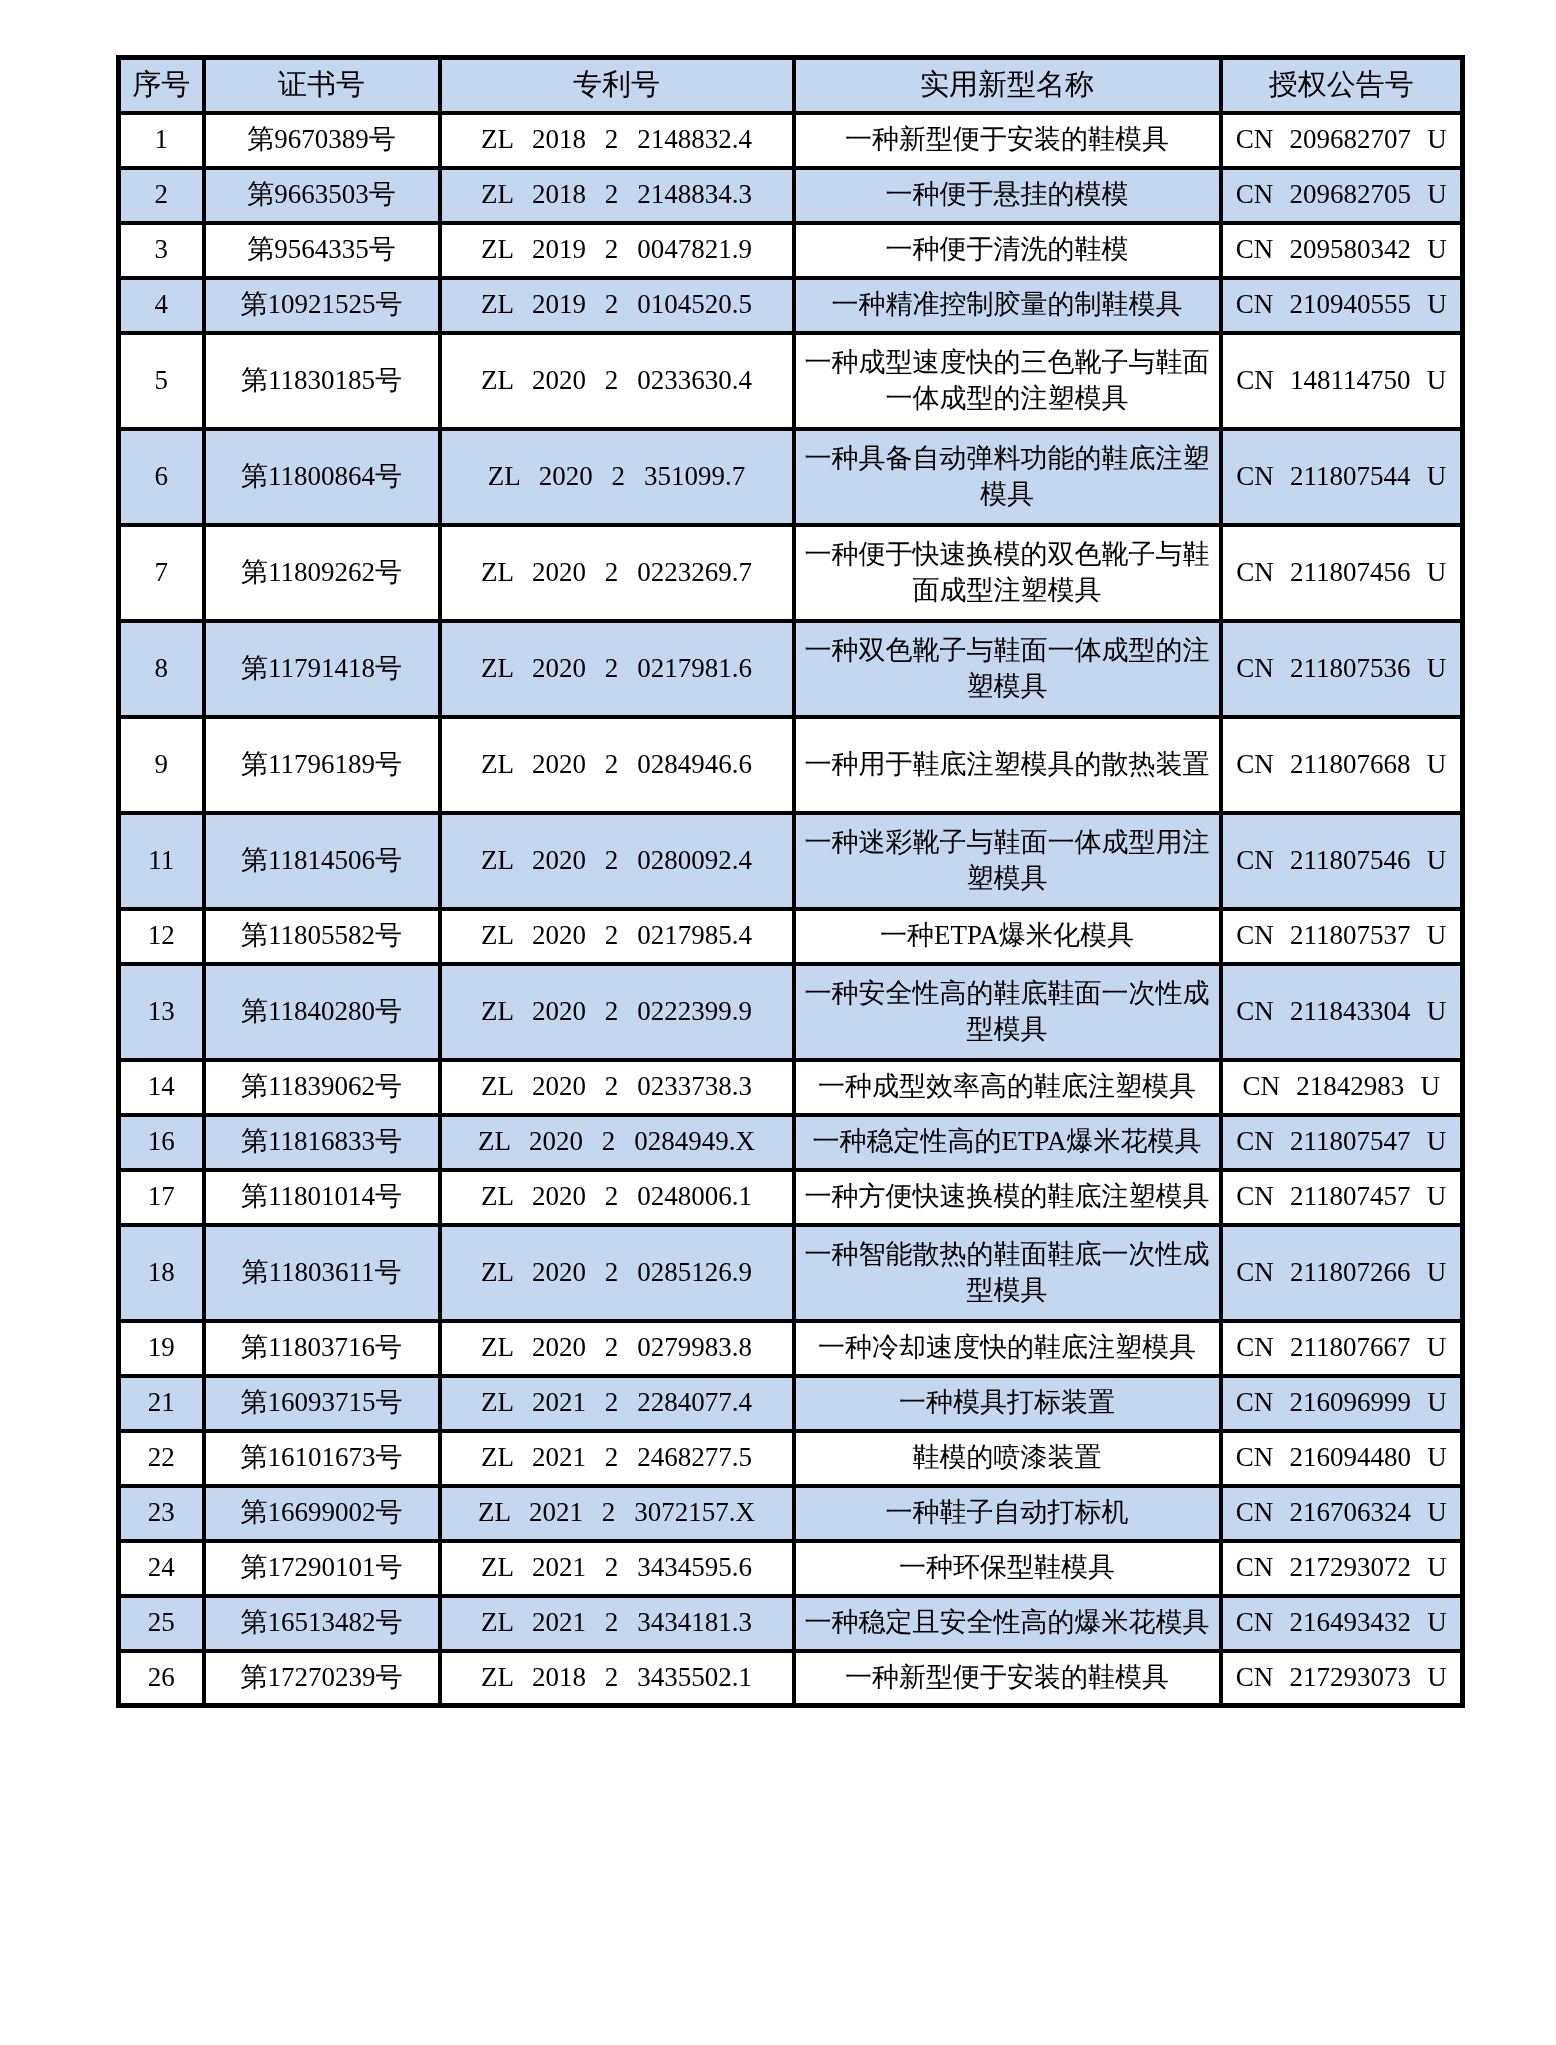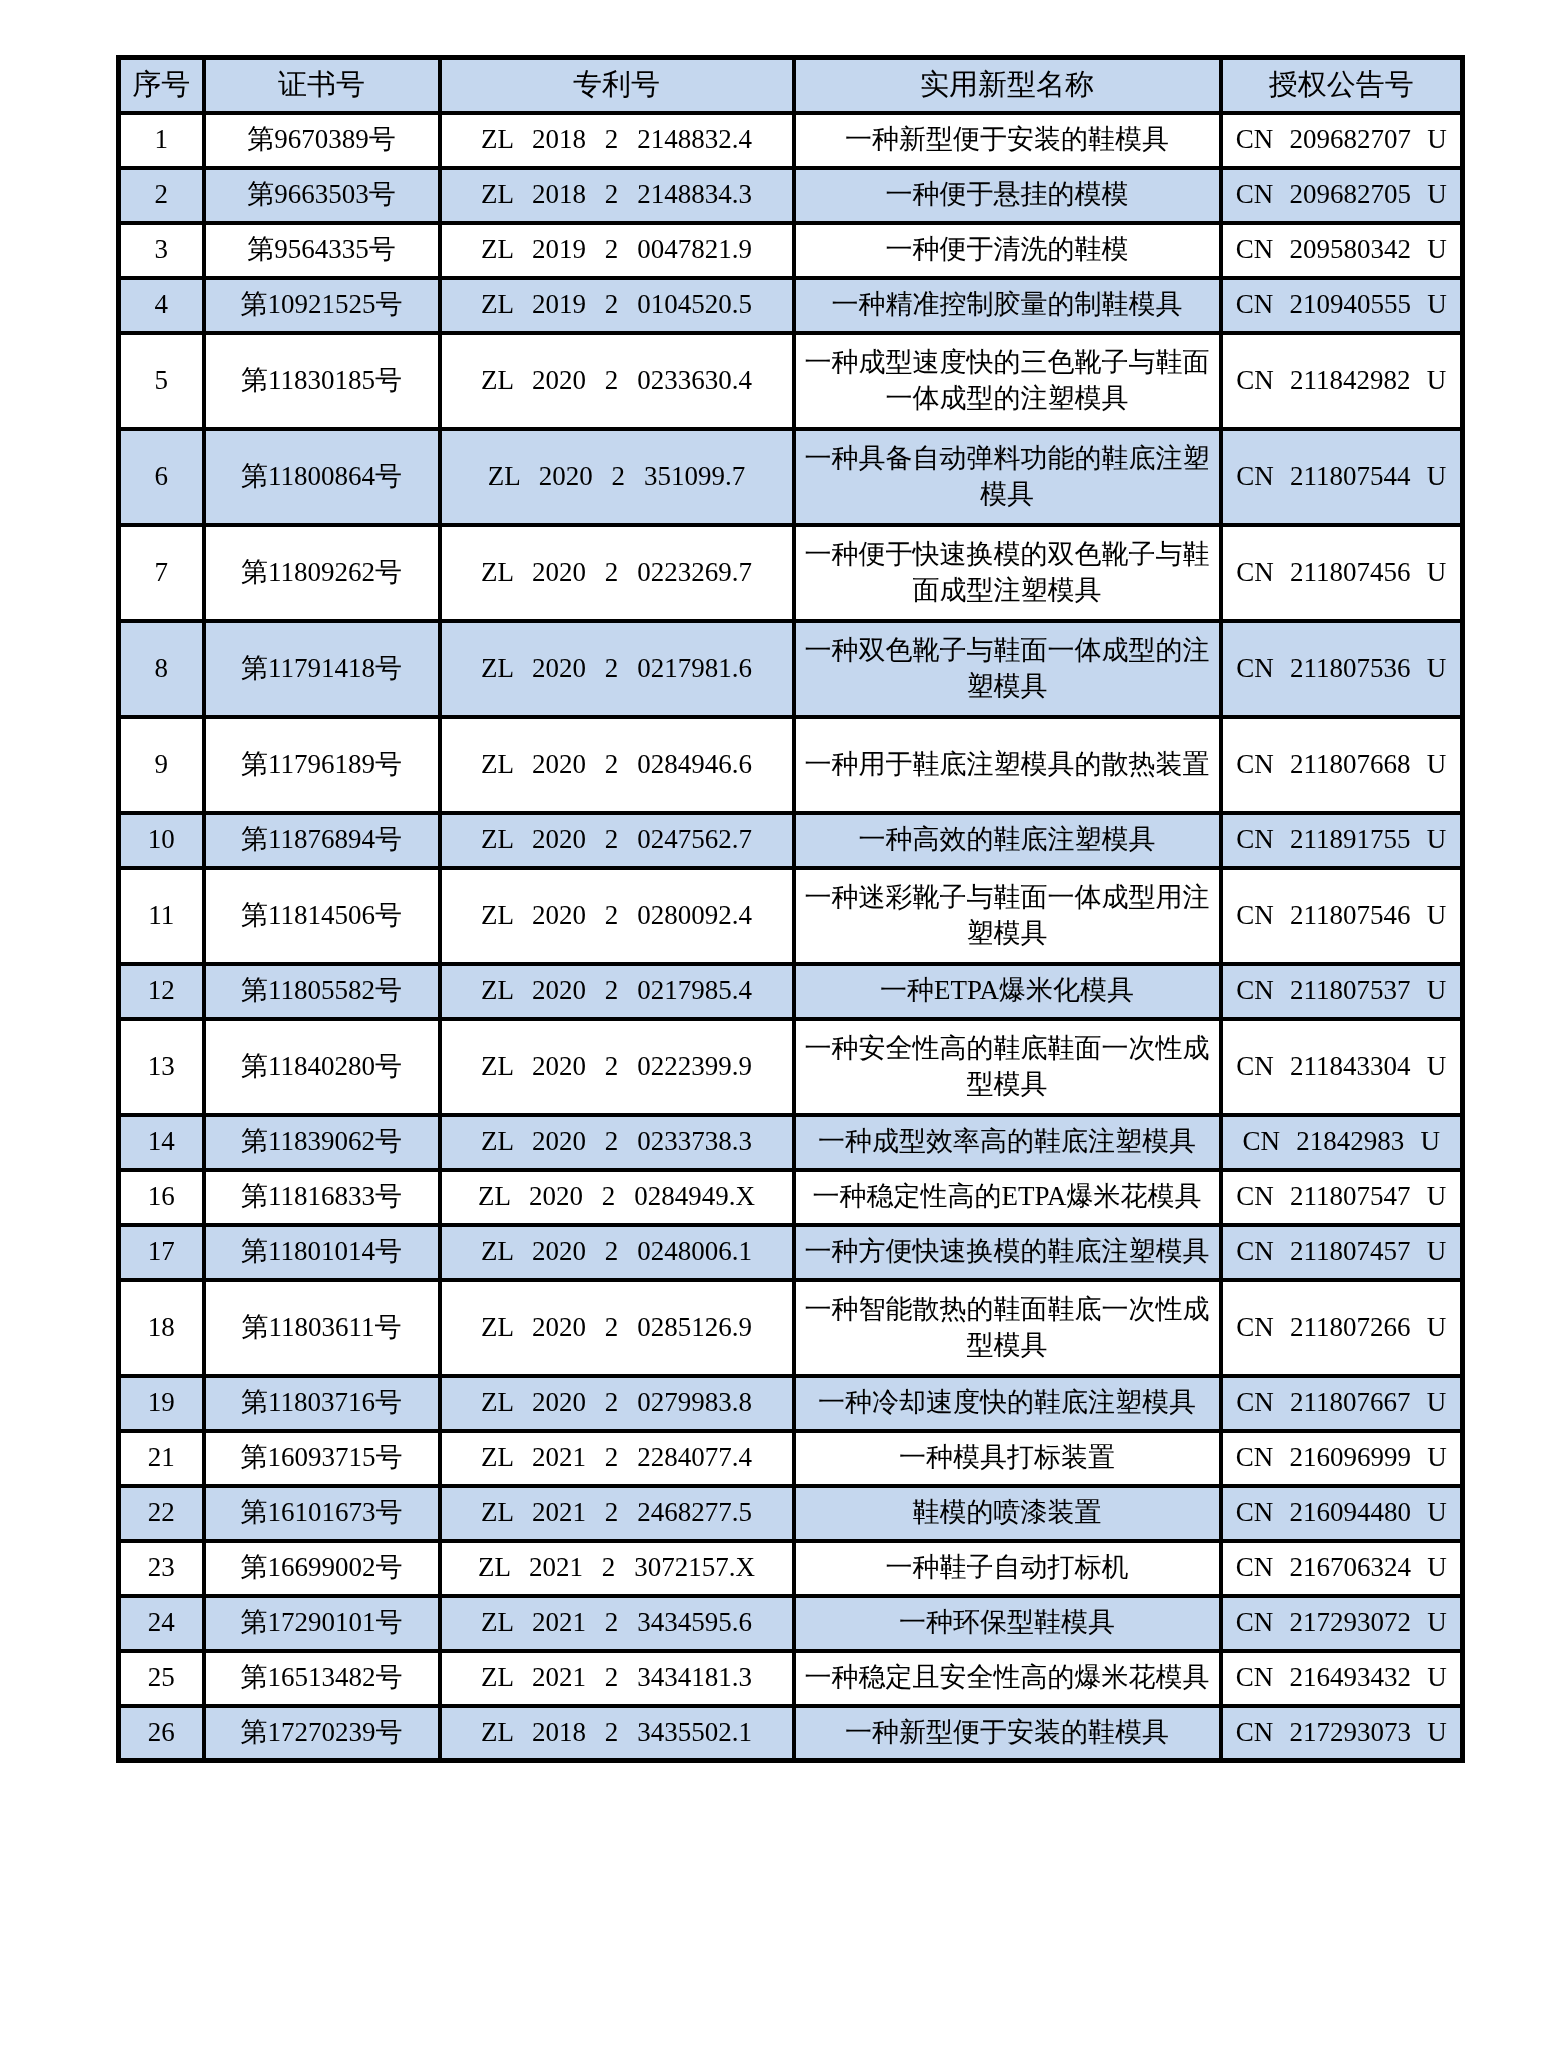--- a/index.html
+++ b/index.html
@@ -87,21 +87,21 @@
           <td>第10921525号</td>
           <td class="c-patent">ZL 2019 2 0104520.5</td>
           <td>一种精准控制胶量的制鞋模具</td>
           <td class="c-cn">CN 210940555 U</td>
         </tr>
         <tr class="tall">
           <td>5</td>
           <td>第11830185号</td>
           <td class="c-patent">ZL 2020 2 0233630.4</td>
           <td>一种成型速度快的三色靴子与鞋面一体成型的注塑模具</td>
-          <td class="c-cn">CN 211842982 U</td>
+          <td class="c-cn">CN 148114750 U</td>
         </tr>
         <tr class="tall">
           <td>6</td>
           <td>第11800864号</td>
           <td class="c-patent">ZL 2020 2 351099.7</td>
           <td>一种具备自动弹料功能的鞋底注塑模具</td>
           <td class="c-cn">CN 211807544 U</td>
         </tr>
         <tr class="tall">
           <td>7</td>
@@ -117,27 +117,20 @@
           <td>一种双色靴子与鞋面一体成型的注塑模具</td>
           <td class="c-cn">CN 211807536 U</td>
         </tr>
         <tr class="tall">
           <td>9</td>
           <td>第11796189号</td>
           <td class="c-patent">ZL 2020 2 0284946.6</td>
           <td>一种用于鞋底注塑模具的散热装置</td>
           <td class="c-cn">CN 211807668 U</td>
         </tr>
-        <tr>
-          <td>10</td>
-          <td>第11876894号</td>
-          <td class="c-patent">ZL 2020 2 0247562.7</td>
-          <td>一种高效的鞋底注塑模具</td>
-          <td class="c-cn">CN 211891755 U</td>
-        </tr>
         <tr class="tall">
           <td>11</td>
           <td>第11814506号</td>
           <td class="c-patent">ZL 2020 2 0280092.4</td>
           <td>一种迷彩靴子与鞋面一体成型用注塑模具</td>
           <td class="c-cn">CN 211807546 U</td>
         </tr>
         <tr>
           <td>12</td>
           <td>第11805582号</td>

